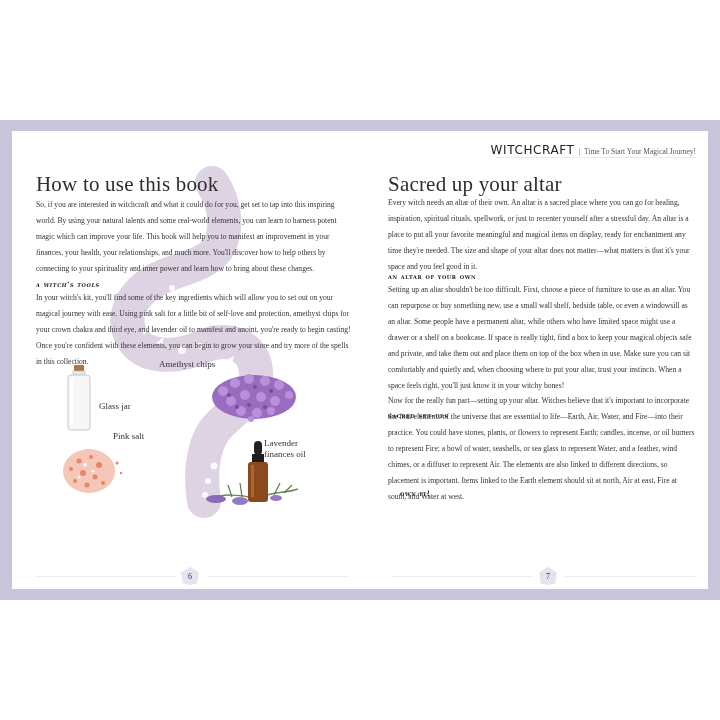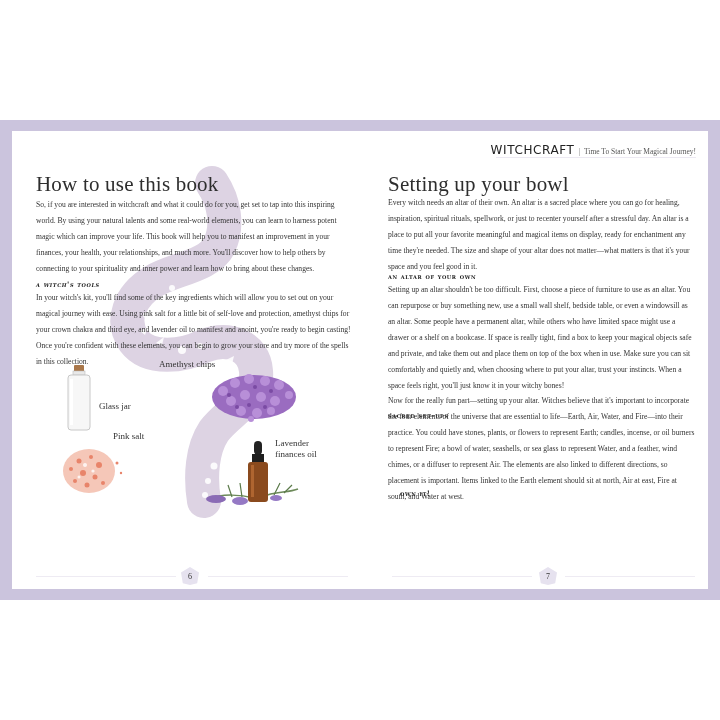--- a/index.html
+++ b/index.html
@@ -156,21 +156,21 @@
         <circle cx="58" cy="20" r="1.5"></circle>
           <circle cx="62" cy="30" r="1.2"></circle>
       </g>
       <g fill="#ffffff" opacity="0.8">
         <circle cx="26" cy="22" r="2"></circle>
           <circle cx="34" cy="28" r="1.6"></circle>
           <circle cx="20" cy="34" r="1.5"></circle>
       </g>
     </svg>
 
-    <div class="label" style="left:251px;top:307px;font-family:Liberation Serif, serif;">
+    <div class="label" style="left:240px;top:307px;font-family:Liberation Serif, serif;">
       <div>Lavender</div>
       <div>finances oil</div>
     </div>
     <svg style="position:absolute;left:178px;top:310px;width:100px;height:66px" viewBox="0 0 100 66">
       <path d="M8 58 C20 52 40 54 52 57" stroke="#6d8a5a" stroke-width="1.5" fill="none"></path>
       <path d="M60 56 C72 50 86 52 96 48" stroke="#6d8a5a" stroke-width="1.5" fill="none"></path>
       <path d="M30 56 L26 44 M40 56 L38 42 M72 54 L78 42 M82 52 L90 44" stroke="#5b7a4a" stroke-width="1.2"></path>
       <ellipse cx="14" cy="58" rx="10" ry="4" fill="#8a6bb5"></ellipse>
       <ellipse cx="38" cy="60" rx="8" ry="4" fill="#9579c4"></ellipse>
       <ellipse cx="74" cy="57" rx="6" ry="3" fill="#9579c4"></ellipse>
@@ -186,21 +186,21 @@
       <span>6</span>
     </div>
   </div>
 
   <div class="page page-right">
     <div class="running-head">
       <span class="rh-brand">WITCHCRAFT</span><span class="rh-sep">|</span><span class="rh-title">Time To Start Your Magical Journey!</span>
     </div>
     <div class="rh-rule"></div>
 
-    <h1 class="title">Setting up your bowl</h1>
+    <h1 class="title">Sacred up your altar</h1>
     <p class="body-text p1">Every witch needs an altar of their own. An altar is a sacred place where you can go for healing, inspiration, spiritual rituals, spellwork, or just to recenter yourself after a stressful day. An altar is a place to put all your favorite meaningful and magical items on display, ready for enchantment any time they're needed. The size and shape of your altar does not matter—what matters is that it's your space and you feel good in it.</p>
 
     <div class="sec-head h2">An Altar of Your Own</div>
     <p class="body-text p2">Setting up an altar shouldn't be too difficult. First, choose a piece of furniture to use as an altar. You can repurpose or buy something new, use a small wall shelf, bedside table, or even a windowsill as an altar. Some people have a permanent altar, while others who have limited space might use a drawer or a shelf on a bookcase. If space is really tight, find a box to keep your magical objects safe and private, and take them out and place them on top of the box when in use. Make sure you can sit comfortably and quietly and, when choosing where to put your altar, trust your instincts. When a space feels right, you'll just know it in your witchy bones!</p>
 
     <div class="sec-head h3">Sacred Set-Ups</div>
     <p class="body-text p3">Now for the really fun part—setting up your altar. Witches believe that it's important to incorporate the four elements of the universe that are essential to life—Earth, Air, Water, and Fire—into their practice. You could have stones, plants, or flowers to represent Earth; candles, incense, or oil burners to represent Fire; a bowl of water, seashells, or sea glass to represent Water, and a feather, wind chimes, or a diffuser to represent Air. The elements are also linked to different directions, so placement is important. Items linked to the Earth element should sit at north, Air at east, Fire at south, and Water at west.</p>
 
     <div class="sec-head h4">Own It!</div>
 

